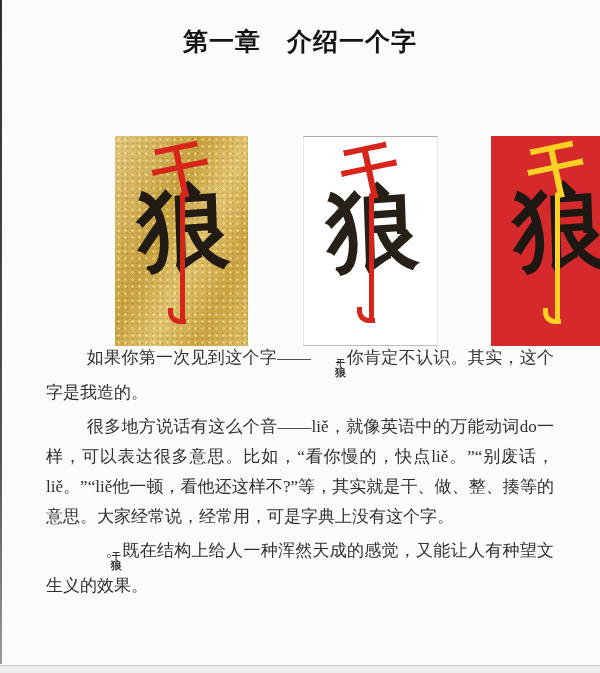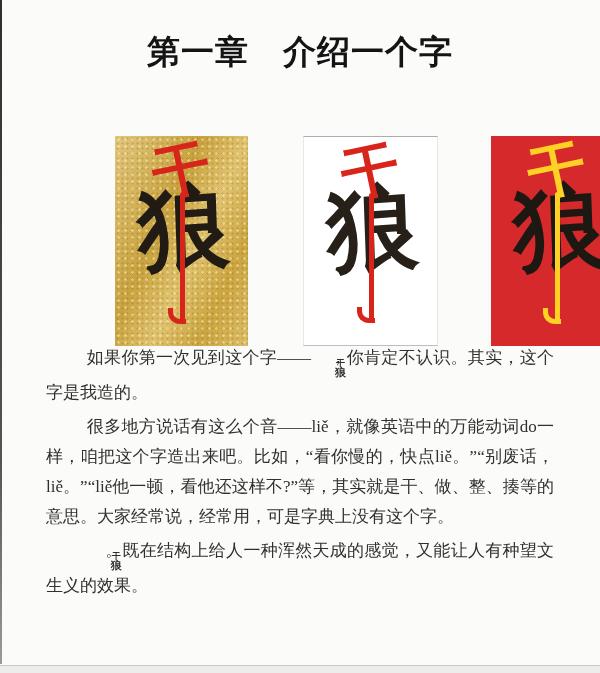--- a/index.html
+++ b/index.html
@@ -7,21 +7,21 @@
     position:relative;width:600px;height:673px;overflow:hidden;
     background:#fbfbfa;
     font-family:"Liberation Serif","DejaVu Serif",serif;
   }
   .left-edge{
     position:absolute;left:0;top:0;width:2px;height:664px;
     background:linear-gradient(#2e2e2e,#555 70%,#9a9a9a);
   }
   .chapter-title{
     position:absolute;top:8px;left:0;right:0;
-    text-align:center;font-size:33px;font-weight:bold;color:#141414;
+    text-align:center;font-size:25px;font-weight:bold;color:#141414;
     letter-spacing:1px;
   }
   .figures{
     position:absolute;top:120px;left:75px;
     display:flex;align-items:flex-start;
   }
   .panel{position:relative;height:210px;flex:0 0 auto;overflow:hidden;}
   .panel-0{
     width:133px;margin-right:15px;
     background-image:
@@ -100,21 +100,21 @@
       <span class="glyph-tail"></span>
       <span class="glyph-gan">干</span>
     </figure>
   </div>
 
   <div class="content">
     <p><span>如果你第一次见到这个字——</span><span class="cchar">
           <span class="cc-top">干</span>
           <span class="cc-bottom">狼</span>
         </span><span>，你肯定不认识。其实，这个字是我造的。</span></p>
-    <p>很多地方说话有这么个音——liě，就像英语中的万能动词do一样，咱把这个字造出来吧。比如，“看你慢的，快点liě。”“别废话，liě。”“liě他一顿，看他还这样不?”等，其实就是干、做、整、揍等的意思。大家经常说，经常用，可是字典上没有这个字。</p>
+    <p>很多地方说话有这么个音——liě，就像英语中的万能动词do一样，可以表达很多意思。比如，“看你慢的，快点liě。”“别废话，liě。”“liě他一顿，看他还这样不?”等，其实就是干、做、整、揍等的意思。大家经常说，经常用，可是字典上没有这个字。</p>
     <p><span class="cchar">
           <span class="cc-top">干</span>
           <span class="cc-bottom">狼</span>
         </span><span>。既在结构上给人一种浑然天成的感觉，又能让人有种望文生义的效果。</span></p>
   </div>
 
   <div class="bottom-bar"></div>
 
 </div>
 

